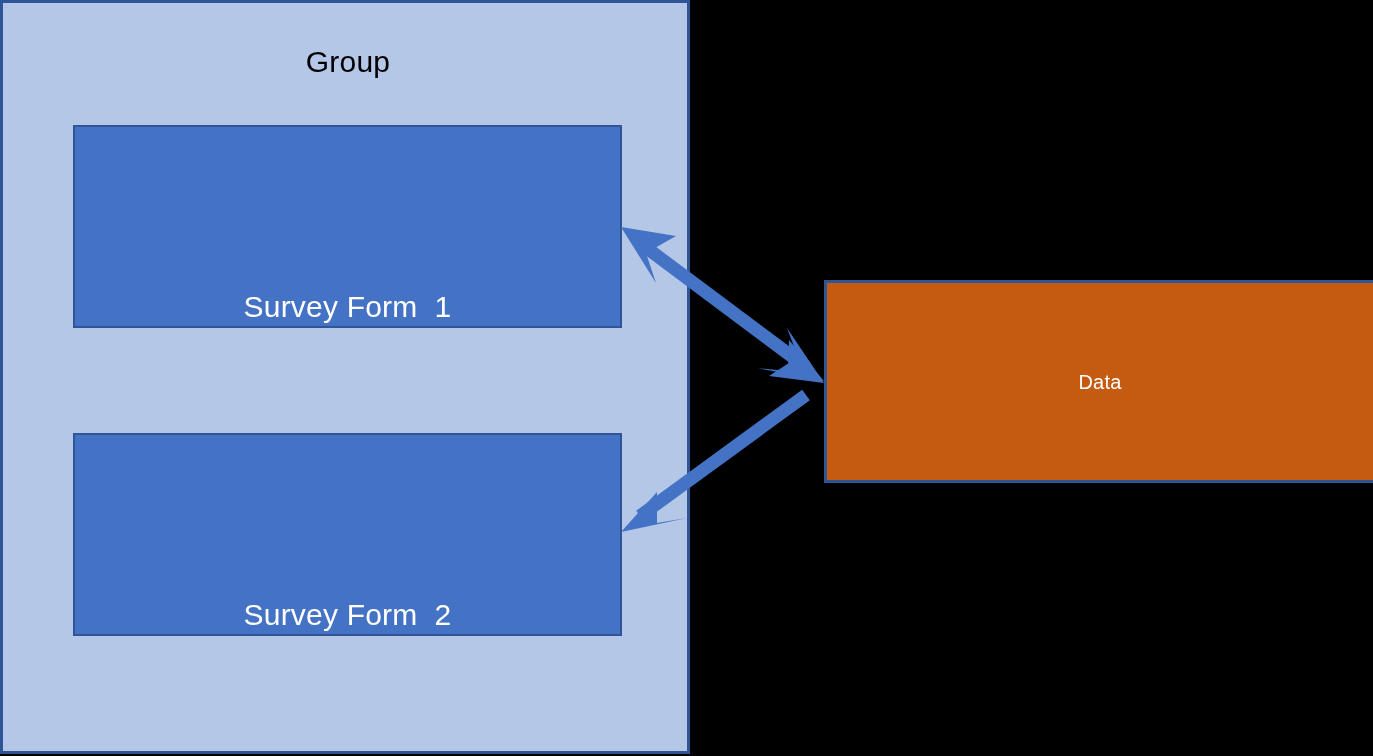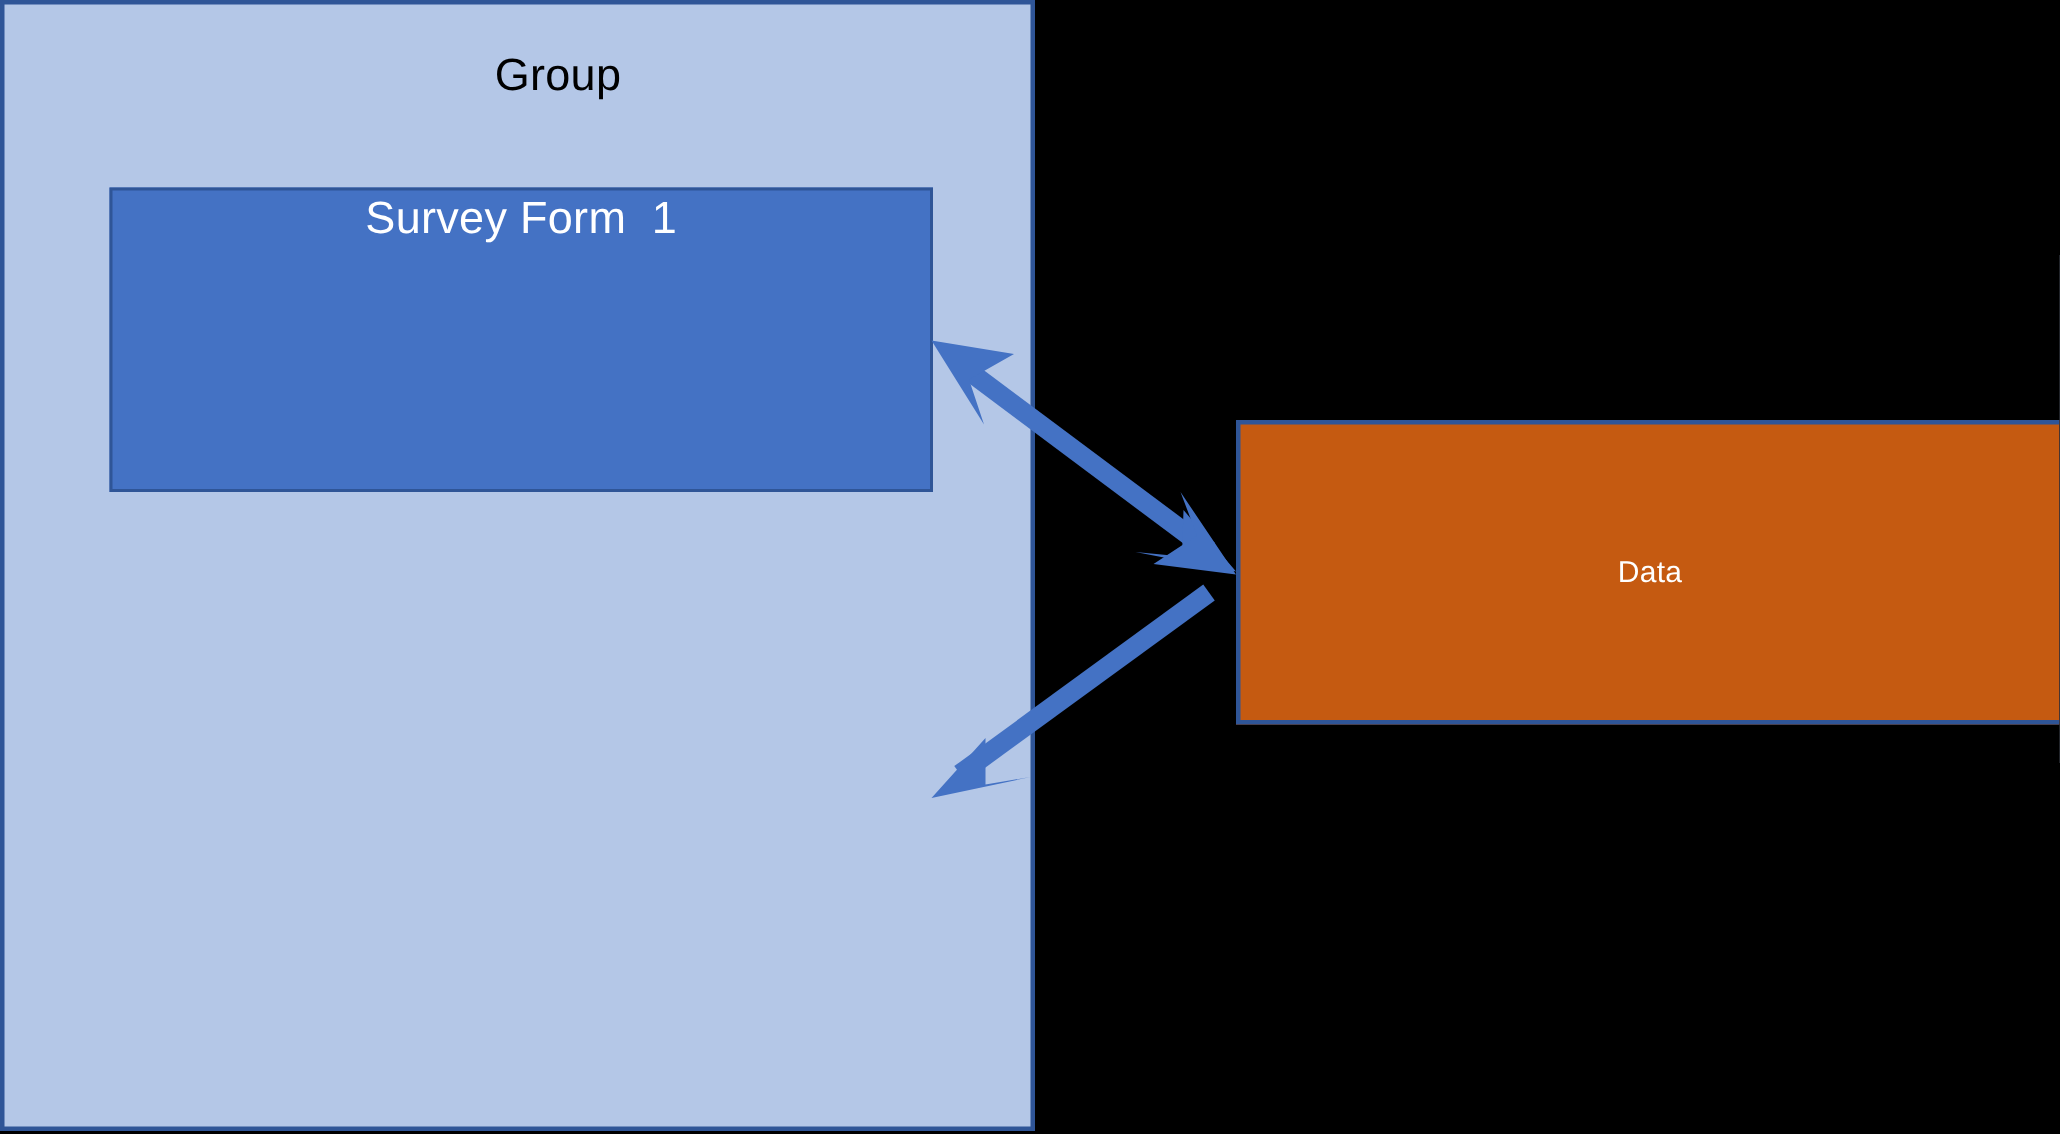--- a/index.html
+++ b/index.html
@@ -23,41 +23,40 @@
     top: 0px;
     width: 690px;
     height: 754px;
     background: #B4C7E7;
     border: 3px solid #2F5597;
     box-sizing: border-box;
   }
   .group-label {
     position: absolute;
     left: 0px;
-    top: 29px;
+    top: 40px;
     width: 690px;
     text-align: center;
     color: #000000;
     font-size: 30px;
     line-height: 38px;
     letter-spacing: 0.2px;
-    padding-left: 24px;
   }
 
   
   .form-box {
     position: absolute;
     left: 73px;
     width: 549px;
     height: 203px;
     background: #4472C4;
     border: 2px solid #2F5597;
     box-sizing: border-box;
     display: flex;
-    align-items: flex-start;
+    align-items: flex-end;
     justify-content: center;
   }
   .form-box.one { top: 125px; }
   .form-box.two { top: 433px; }
   .form-label {
     color: #FFFFFF;
     font-size: 30px;
     line-height: 38px;
     white-space: pre;
     letter-spacing: 0.2px;
@@ -100,20 +99,23 @@
 <div id="canvas">
 
   <div class="group-box">
     <div class="group-label">Group</div>
   </div>
 
   <div class="form-box one">
     <span class="form-label">Survey Form  1</span>
   </div>
 
+  <div class="form-box two">
+    <span class="form-label">Survey Form  2</span>
+  </div>
 
   <div class="data-box">
     <span class="data-label">Data</span>
   </div>
 
   <svg class="connectors" viewBox="0 0 1373 756">
 
     <g>
 
       <line x1="640" y1="243" x2="806" y2="367" stroke="#4472C4" stroke-width="13"></line>

